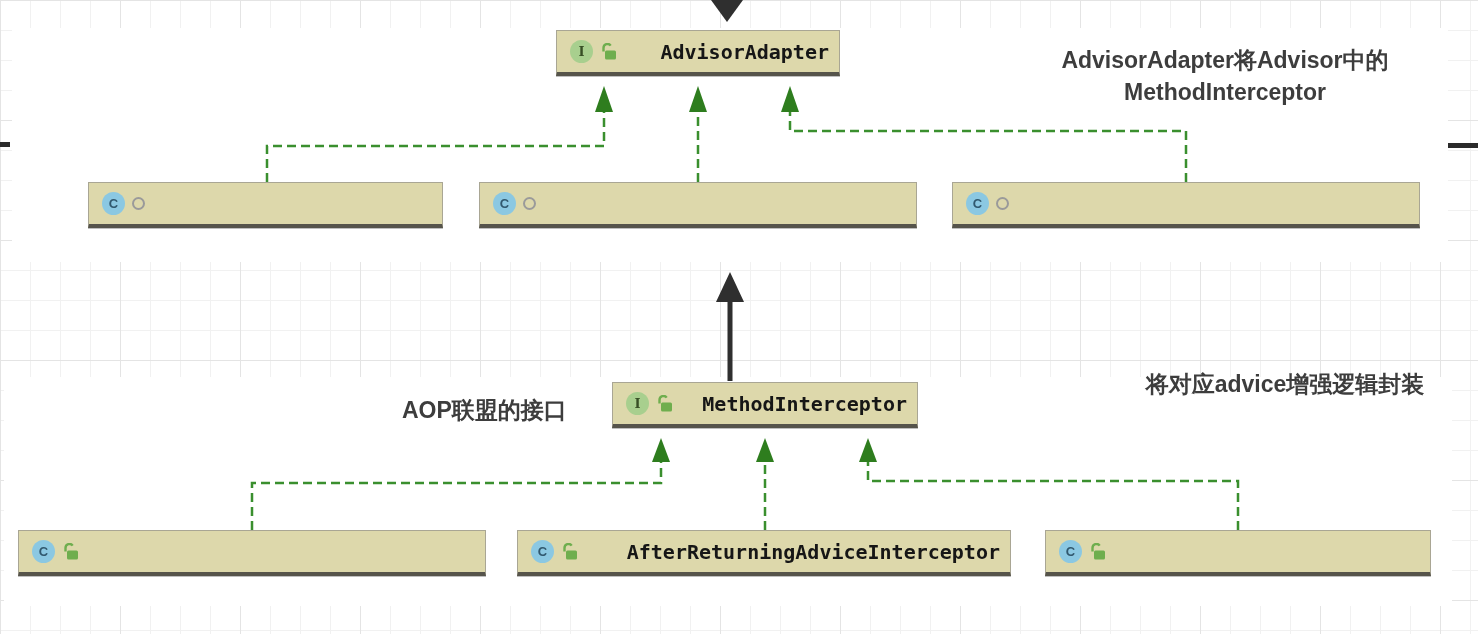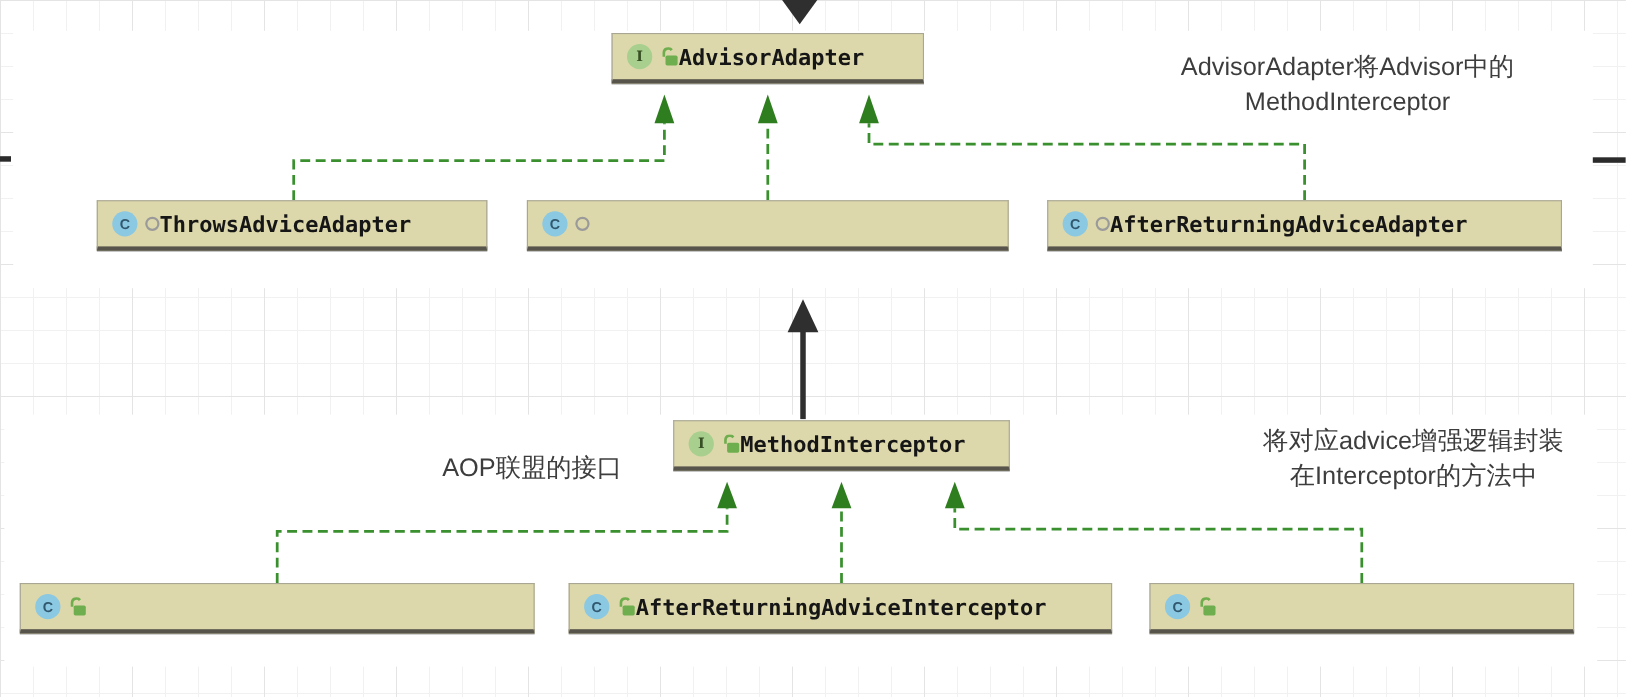--- a/index.html
+++ b/index.html
@@ -21,35 +21,35 @@
     background:#ddd8ab;
     border:1px solid #a9a694;
     border-bottom:4px solid #56544b;
     box-shadow:0 1px 0 rgba(0,0,0,0.25);
     display:flex;align-items:center;
     padding-left:13px;padding-right:10px;
     font-family:"DejaVu Sans Mono","Liberation Mono",monospace;
     font-weight:bold;font-size:20px;color:#161616;
     box-sizing:border-box;
   }
-  .nlabel{flex:1;text-align:left;white-space:nowrap;}
+  .nlabel{flex:1;text-align:right;white-space:nowrap;}
   .circ{
     width:23px;height:23px;border-radius:50%;
     display:inline-flex;align-items:center;justify-content:center;
     font-family:"DejaVu Serif","Liberation Serif",serif;
     font-size:13px;font-weight:bold;flex:0 0 auto;
   }
   .i-circ{background:#a8cf8e;color:#374f25;}
   .c-circ{background:#8bc8e2;color:#31586e;font-family:"Liberation Sans",sans-serif;}
   .mini{margin-left:7px;flex:0 0 auto;display:inline-flex;align-items:center;}
   .vis-ring{width:9px;height:9px;border-radius:50%;border:2px solid #9a9a9a;background:transparent;}
   .lock{color:#6fae4e;}
   .anno{
     position:absolute;z-index:4;color:#3d3d3d;font-size:23px;line-height:32px;
-    text-align:center;white-space:nowrap;
+    text-align:center;white-space:nowrap;font-weight:bold;
   }
   .edge-seg{position:absolute;z-index:2;background:#2b2b2b;height:5px;}
 </style>
 </head>
 <body>
 
 <div id="canvas">
 
   <div class="patch" style="left:12px;top:28px;width:1436px;height:234px;"></div>
   <div class="patch" style="left:4px;top:377px;width:1448px;height:229px;"></div>
@@ -90,36 +90,34 @@
         </svg>
     </span>
     <span class="nlabel">AdvisorAdapter</span>
   </div>
 
   <div class="node" style="left:88px;top:182px;width:355px;">
     <span class="circ c-circ">C</span>
     <span class="mini">
         <span class="vis-ring"></span>
       </span>
-    <span class="nlabel">ThrowsAdviceAdapter</span>
   </div>
 
   <div class="node" style="left:479px;top:182px;width:438px;">
     <span class="circ c-circ">C</span>
     <span class="mini">
         <span class="vis-ring"></span>
       </span>
   </div>
 
   <div class="node" style="left:952px;top:182px;width:468px;">
     <span class="circ c-circ">C</span>
     <span class="mini">
         <span class="vis-ring"></span>
       </span>
-    <span class="nlabel">AfterReturningAdviceAdapter</span>
   </div>
 
   <div class="node" style="left:612px;top:382px;width:306px;">
     <span class="circ i-circ">I</span>
     <span class="mini lock">
       <svg width="17" height="17" viewBox="0 0 17 17">
           <path d="M3.5 8.5 V5 a4 4 0 0 1 7.2-2.4" fill="none" stroke="currentColor" stroke-width="2.4"></path>
           <rect x="5" y="7.5" width="11" height="9" rx="1.5" fill="currentColor"></rect>
         </svg>
     </span>
@@ -155,20 +153,19 @@
           <rect x="5" y="7.5" width="11" height="9" rx="1.5" fill="currentColor"></rect>
         </svg>
     </span>
   </div>
 
   <div class="anno" style="left:1010px;top:44px;width:430px;">
     <div>AdvisorAdapter将Advisor中的</div>
     <div>MethodInterceptor</div>
   </div>
 
-  <div class="anno" style="left:402px;top:409px;">AOP联盟的接口</div>
+  <div class="anno" style="left:402px;top:394px;">AOP联盟的接口</div>
 
-  <div class="anno" style="left:1095px;top:384px;width:380px;">
+  <div class="anno" style="left:1095px;top:368px;width:380px;">
     <div>将对应advice增强逻辑封装</div>
-    <div>在Interceptor的方法中</div>
   </div>
 
 </div>
 
 </body></html>

